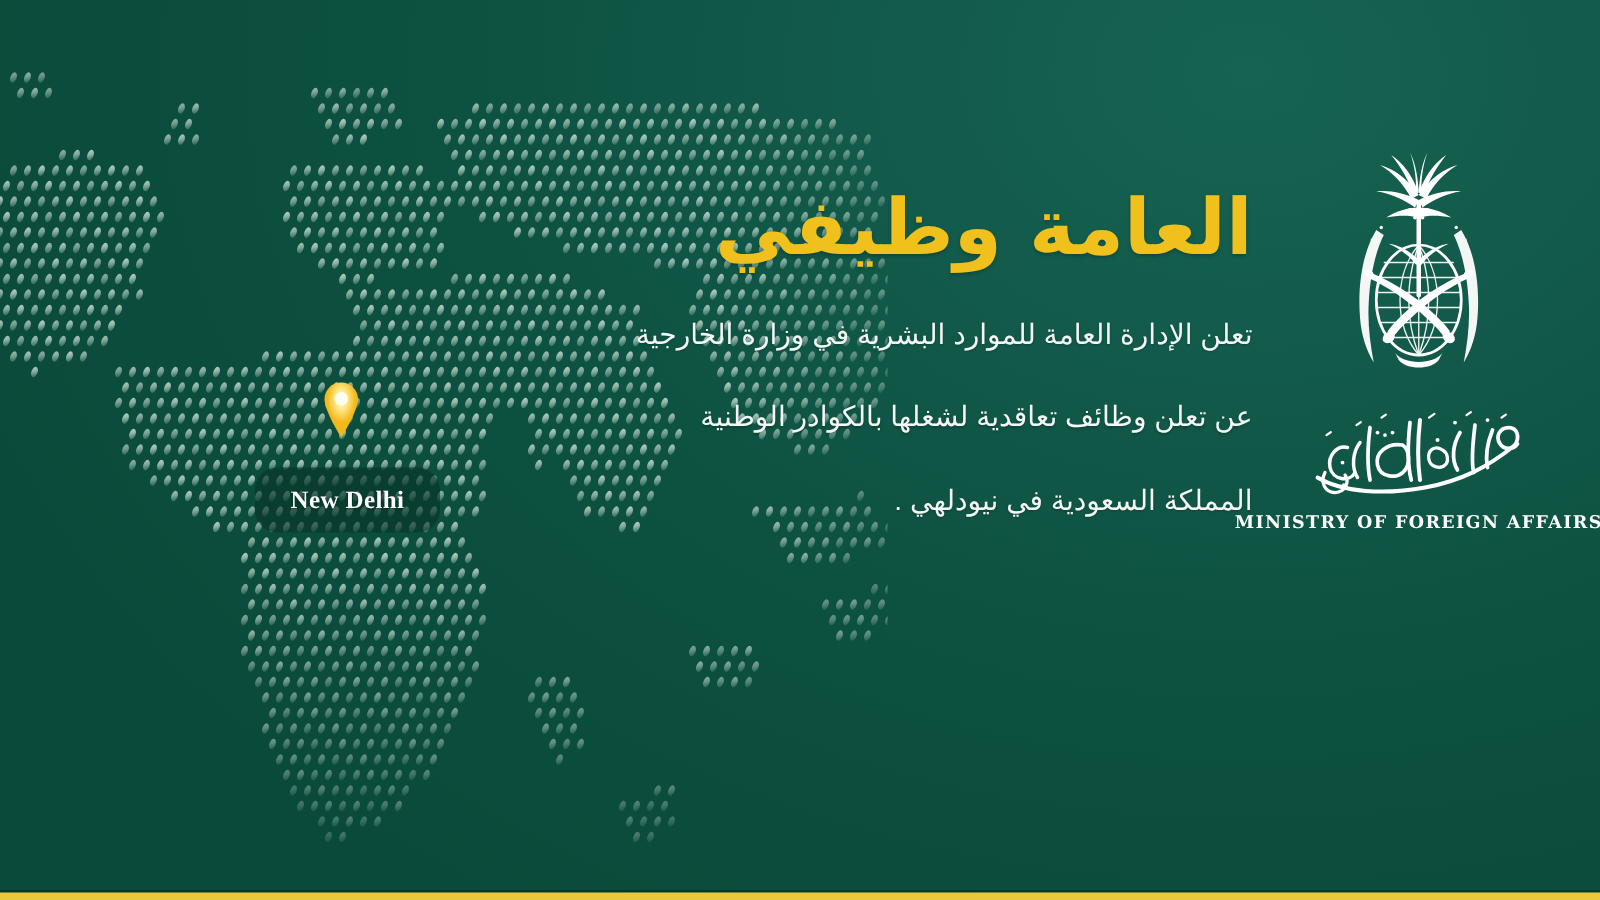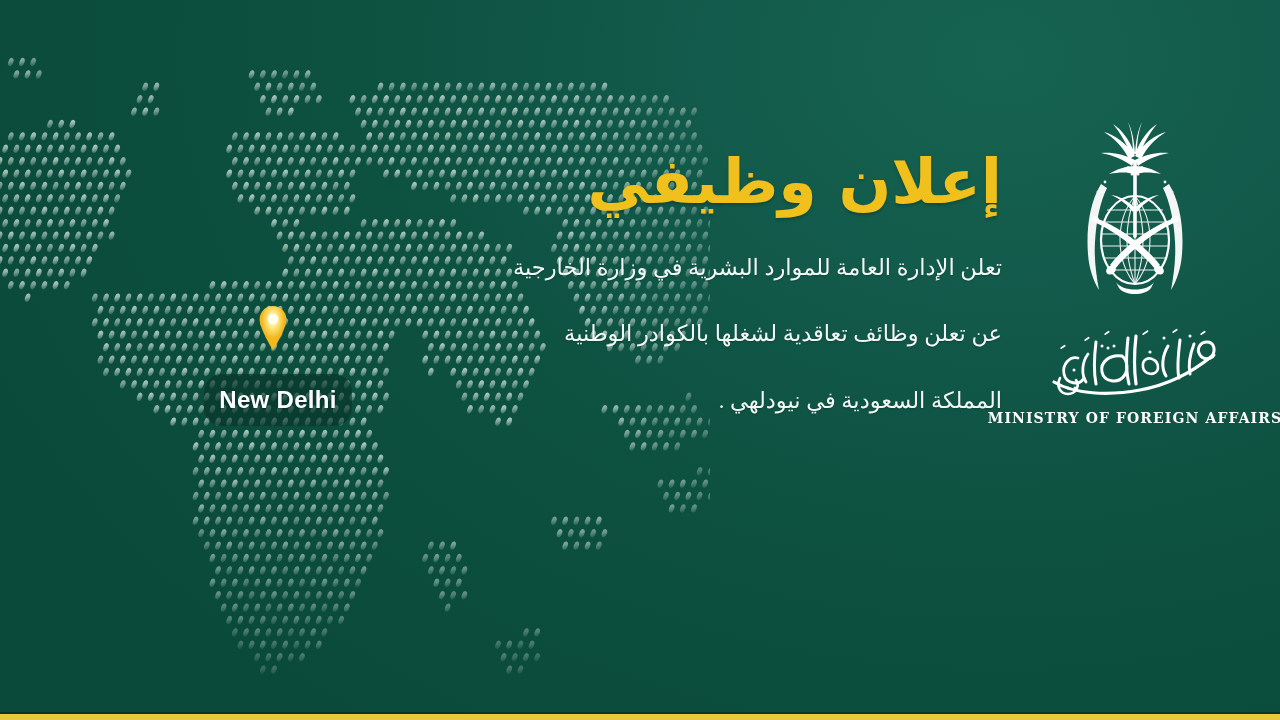--- a/index.html
+++ b/index.html
@@ -47,23 +47,23 @@
     width: 148px;
     height: 52px;
     border-radius: 18px;
     background: rgba(6, 52, 41, 0.62);
     display: flex;
     align-items: center;
     justify-content: center;
   }
   #city-pill .label {
     color: #ffffff;
-    font-family: Liberation Sans, sans-serif;
+    font-family: Liberation Serif, serif;
     font-weight: 700;
-    font-size: 24px;
+    font-size: 20px;
     letter-spacing: 0.3px;
     text-shadow: 0 1px 2px rgba(0,0,0,0.35);
     white-space: nowrap;
   }
 
   
   #content {
     position: absolute;
     right: 278px;
     top: 148px;
@@ -85,21 +85,21 @@
     text-shadow: 0 2px 3px rgba(0,0,0,0.22);
   }
 
   #body-copy {
     margin: 0;
     padding: 0;
     list-style: none;
   }
   #body-copy li {
     color: #f3f7f5;
-    font-family: Liberation Serif, serif;
+    font-family: Liberation Sans, sans-serif;
     font-size: 22.5px;
     line-height: 1.08;
     font-weight: 400;
     direction: rtl;
     text-align: right;
     margin: 0 0 42px 0;
     white-space: nowrap;
     text-shadow: 0 1px 2px rgba(0,0,0,0.20);
   }
   #body-copy li:last-child { margin-bottom: 0; }
@@ -1733,21 +1733,21 @@
       <path d="M15 1 C7.3 1 1.6 7 1.6 14.4 C1.6 23.8 15 45 15 45 C15 45 28.4 23.8 28.4 14.4 C28.4 7 22.7 1 15 1 Z" fill="url(#pinglow)"></path>
       <circle cx="15" cy="14" r="5.4" fill="#fffdf0" opacity="0.97"></circle>
     </svg>
   </div>
 
   <div id="city-pill">
     <span class="label">New Delhi</span>
   </div>
 
   <div id="content">
-    <h1 id="headline">إعلان وظيفي</h1>
+    <h1 id="headline">العامة وظيفي</h1>
     <ul id="body-copy">
       <li>تعلن الإدارة العامة للموارد البشرية في وزارة الخارجية</li>
       <li>عن تعلن وظائف تعاقدية لشغلها بالكوادر الوطنية</li>
       <li>المملكة السعودية في نيودلهي .</li>
     </ul>
   </div>
 
   <div id="logo">
 
     <svg id="emblem" viewBox="0 0 150 200" xmlns="http://www.w3.org/2000/svg">

